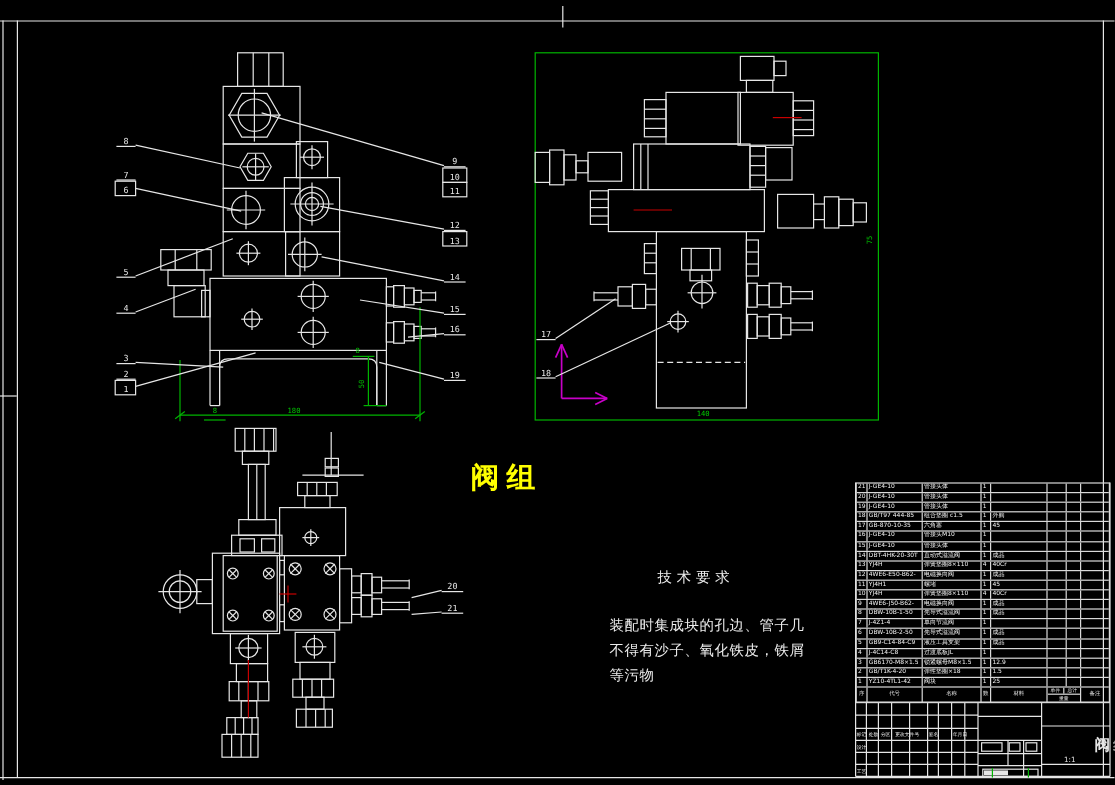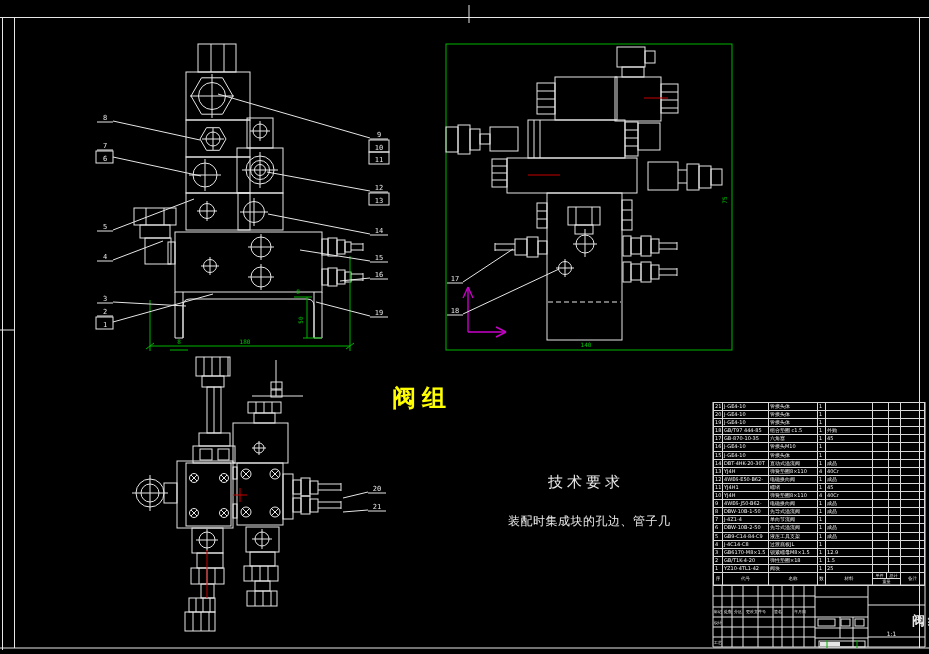--- a/index.html
+++ b/index.html
@@ -8,21 +8,21 @@
   #cad{position:absolute;left:0;top:0;}
   .w{stroke:#e6e6e6;fill:none;stroke-width:1;}
   .g{stroke:#00b400;fill:none;stroke-width:1;}
   .r{stroke:#c80000;fill:none;stroke-width:1;}
   .m{stroke:#c800c8;fill:none;stroke-width:1.4;}
   .dash{stroke-dasharray:5 3;}
   text.bal{fill:#e6e6e6;font:7px "DejaVu Sans Mono",monospace;text-anchor:middle;}
   text.dimt{fill:#00c800;font:6px "DejaVu Sans Mono",monospace;text-anchor:middle;}
   .abs{position:absolute;white-space:nowrap;margin-left:31px;}
   #valve-title{left:361px;top:382px;font-size:24px;font-weight:bold;letter-spacing:6px;color:#ffff00;}
-  #tech-head{left:517px;top:473px;font-size:15px;letter-spacing:4px;color:#ececec;}
+  #tech-head{left:517px;top:473px;font-size:12px;letter-spacing:4px;color:#ececec;}
   #tech-body{left:477px;top:511px;width:168px;font-size:12px;line-height:21px;
              text-align:left;letter-spacing:0.5px;color:#ececec;white-space:nowrap;}
   
   #bom{position:absolute;left:713px;top:402px;width:212px;border:1px solid #d9d9d9;
        box-sizing:border-box;font-family:"DejaVu Sans",sans-serif;}
   .bom-row{display:grid;grid-template-columns:9px 46px 49px 8px 47px 16px 12px 1fr;
            height:8.1px;border-bottom:1px solid #d9d9d9;box-sizing:border-box;}
   .bom-row>div{border-right:1px solid #d9d9d9;font-size:5px;line-height:7px;
                overflow:hidden;padding-left:1px;color:#f2f2f2;box-sizing:border-box;}
   .bom-row>div:last-child{border-right:none;}
@@ -495,20 +495,22 @@
       <line class="g" x1="827" y1="640" x2="827" y2="648"></line>
           <line class="g" x1="857" y1="640" x2="857" y2="648"></line>
     </g>
   </g>
 </svg>
 
 <div class="abs" id="valve-title">阀组</div>
 <div class="abs" id="tech-head">技术要求</div>
 <div class="abs" id="tech-body">
   <div>装配时集成块的孔边、管子几</div>
+  <div>不得有沙子、氧化铁皮，铁屑</div>
+  <div>等污物</div>
 </div>
 
 <div id="bom">
   <div id="bom-rows">
         <div class="bom-row">
           <div>21</div>
           <div>J-GE4-10</div>
           <div>管接头体</div>
           <div>1</div>
           <div></div>

